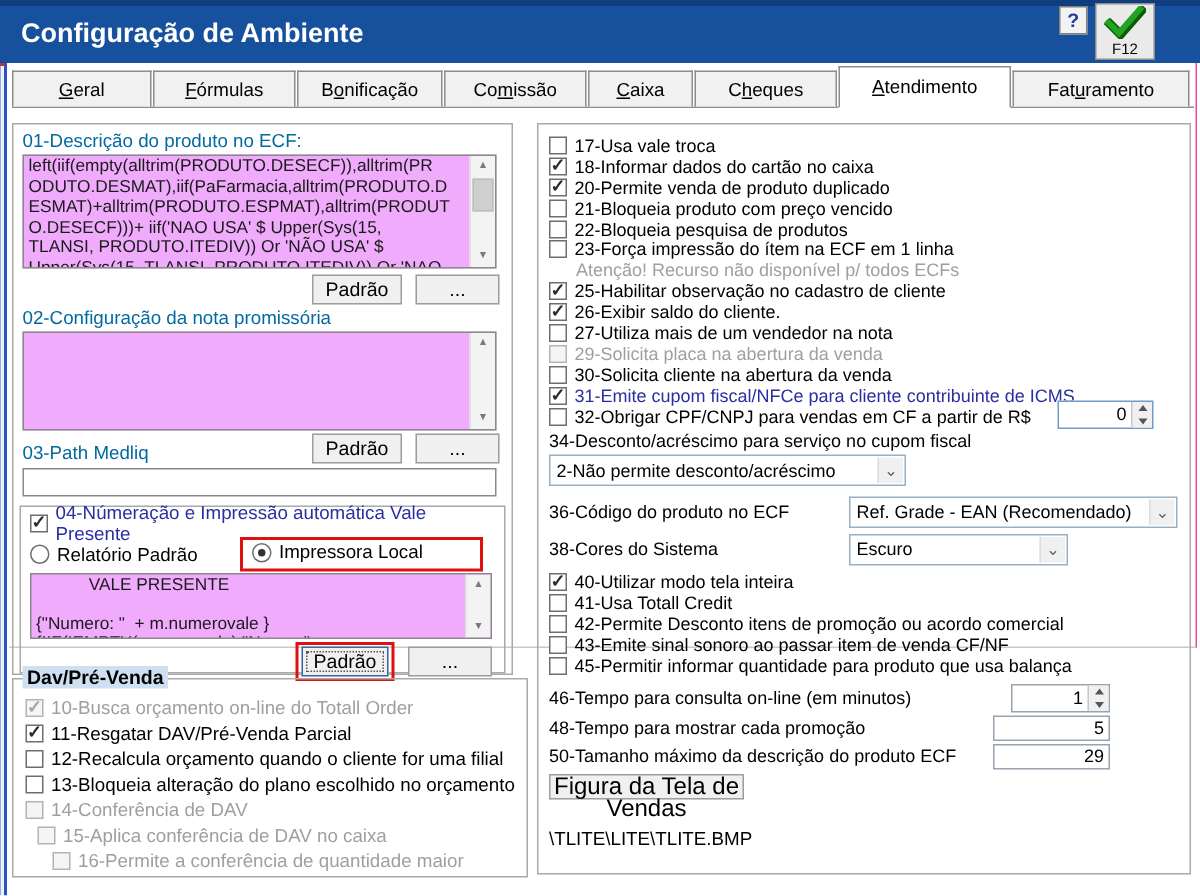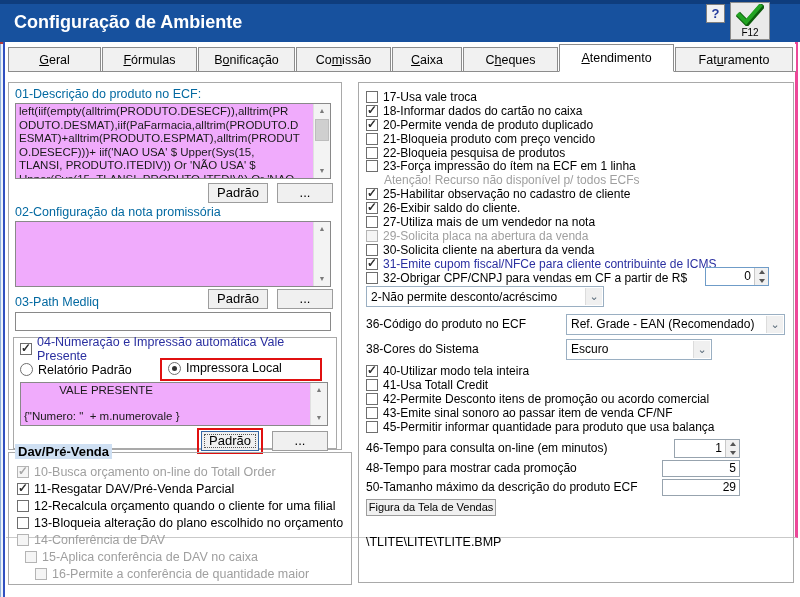--- a/index.html
+++ b/index.html
@@ -23,21 +23,21 @@
     position: absolute; left: 706px; top: 4px; width: 19px; height: 19px;
     background: #f2f2f2; border: 1px solid #7f7f7f; color: #223a9c;
     font-weight: bold; font-size: 13px; text-align: center; line-height: 17px;
   }
   .f12-btn {
     position: absolute; left: 730px; top: 2px; width: 40px; height: 38px;
     background: #eaeaea; border: 1px solid #8c8c8c; text-align: center; font-size: 10px;
     padding-top: 1px;
   }
   .f12-btn .lbl { display: block; line-height: 10px; }
-  .window { position: absolute; left: 6px; top: 42px; width: 792px; height: 496px; background: #fff; border-right: 3px solid #ec4899; border-bottom: 1px solid #c9c9c9; }
+  .window { position: absolute; left: 6px; top: 42px; width: 792px; height: 390px; background: #fff; border-right: 1px solid #ec4899; border-bottom: 1px solid #c9c9c9; }
   
   .tabstrip {
     position: absolute; left: 2px; top: 2px; width: 788px; height: 28px;
     display: flex; align-items: flex-end; border-bottom: 1px solid #8c8c8c; background: #fff;
   }
   .tab {
     height: 24px; background: #f1f1f1; border: 1px solid #8c8c8c; border-bottom: none;
     display: flex; align-items: center; justify-content: center;
     font-size: 12.5px; margin-right: 1px; white-space: nowrap;
   }
@@ -99,21 +99,21 @@
   .spin { display: flex; border: 1px solid #97a3ae; height: 19px; background: #fff; }
   .spin.blue { border-color: #6f9cc8; }
   .spin .val { flex: 1; text-align: right; padding-right: 3px; font-size: 12px; line-height: 17px; }
   .spin .btns { width: 14px; border-left: 1px solid #c8c8c8; display: flex; flex-direction: column; background: #f0f0f0; }
   .spin .sbtn { flex: 1; display: flex; align-items: center; justify-content: center; }
   .tri-up { width: 0; height: 0; border-left: 3px solid transparent; border-right: 3px solid transparent; border-bottom: 4px solid #555; }
   .tri-dn { width: 0; height: 0; border-left: 3px solid transparent; border-right: 3px solid transparent; border-top: 4px solid #555; }
   .numrow { display: flex; align-items: center; width: 374px; font-size: 12px; }
   .numrow .nlbl { flex: 1; }
   .numin { width: 78px; height: 17px; border: 1px solid #97a3ae; background: #fff; text-align: right; font-size: 12px; line-height: 15px; padding-right: 3px; }
-  .figbtn { margin-top: 3px; width: 130px; height: 17px; background: #f0f0f0; border: 1px solid #9d9d9d; font-size: 11px; text-align: center; line-height: 15px; }
+  .figbtn { margin-top: 3px; width: 130px; height: 17px; background: #f0f0f0; border: 1px solid #9d9d9d; font-size: 16px; text-align: center; line-height: 15px; }
   .pathtxt { margin-top: 19px; font-size: 12.5px; }
   .row03 { display: flex; justify-content: space-between; align-items: flex-end; margin: 2px 8px 0 6px; }
   .row03 .btnrow { margin: 0; }
   .chkhead { display: flex; align-items: center; gap: 5px; font-size: 12.5px; height: 16px; }
 </style>
 </head>
 <body>
 
 <div class="edge-left"></div>
 <div class="edge-red"></div>
@@ -322,20 +322,21 @@
           <span class="sbtn">
               <span class="tri-up"></span>
             </span>
           <span class="sbtn">
               <span class="tri-dn"></span>
             </span>
         </span>
       </span>
     </div>
 
+    <div style="margin-top:3px;height:14px;font-size:12px">34-Desconto/acréscimo para serviço no cupom fiscal</div>
     <div class="combo" style="width:238px;margin-top:2px">
       <span>2-Não permite desconto/acréscimo</span>
       <span class="arrowbox">⌄</span>
     </div>
 
     <div class="comborow" style="margin-top:6px">
       <span class="clbl">36-Código do produto no ECF</span>
       <div class="combo" style="width:219px">
         <span>Ref. Grade - EAN (Recomendado)</span>
         <span class="arrowbox">⌄</span>

